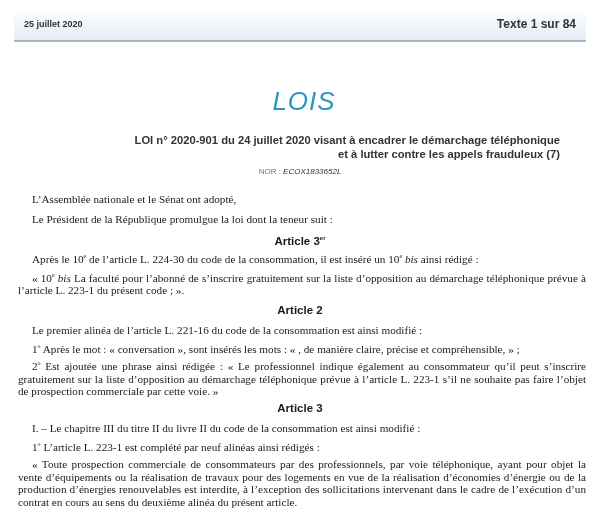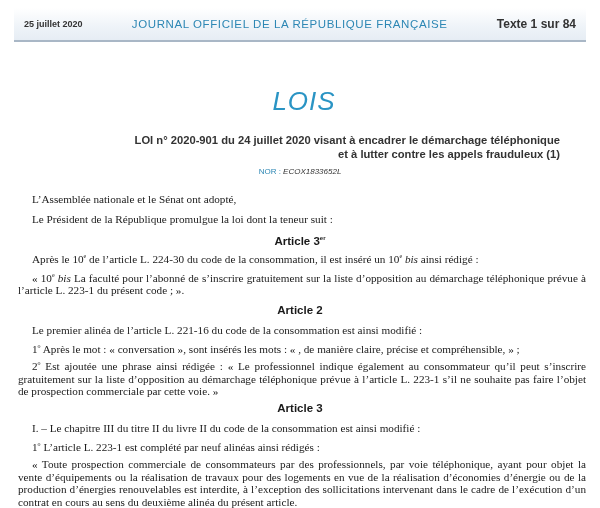--- a/index.html
+++ b/index.html
@@ -41,29 +41,28 @@
       font-family: "Liberation Sans", sans-serif; font-weight: bold; font-size: 11.5px; color: #1a1a1a;
     }
     sup { font-size: 6px; vertical-align: super; line-height: 0; }
     i { font-style: italic; }
   </style>
 </head>
 <body>
 
 <div class="header">
   <span class="date">25 juillet 2020</span>
-  <span class="journal">JOURNAL OFFICIEL DE LA RÉPUBLIQUE FRANÇAISE</span>
   <span class="pager">Texte 1 sur 84</span>
 </div>
 
 <div class="lois">LOIS</div>
 
 <div class="law-title">
   <div>LOI n° 2020-901 du 24 juillet 2020 visant à encadrer le démarchage téléphonique</div>
-  <div>et à lutter contre les appels frauduleux (1)</div>
+  <div>et à lutter contre les appels frauduleux (7)</div>
 </div>
 
 <div class="nor">
   <span class="nor-label">NOR : </span><span class="nor-code">ECOX1833652L</span>
 </div>
 
 <div class="body-text" style="top:193px;">
   <p class="para indent" style="margin-bottom:7px;">L’Assemblée nationale et le Sénat ont adopté,</p>
   <p class="para indent">Le Président de la République promulgue la loi dont la teneur suit :</p>
 </div>

